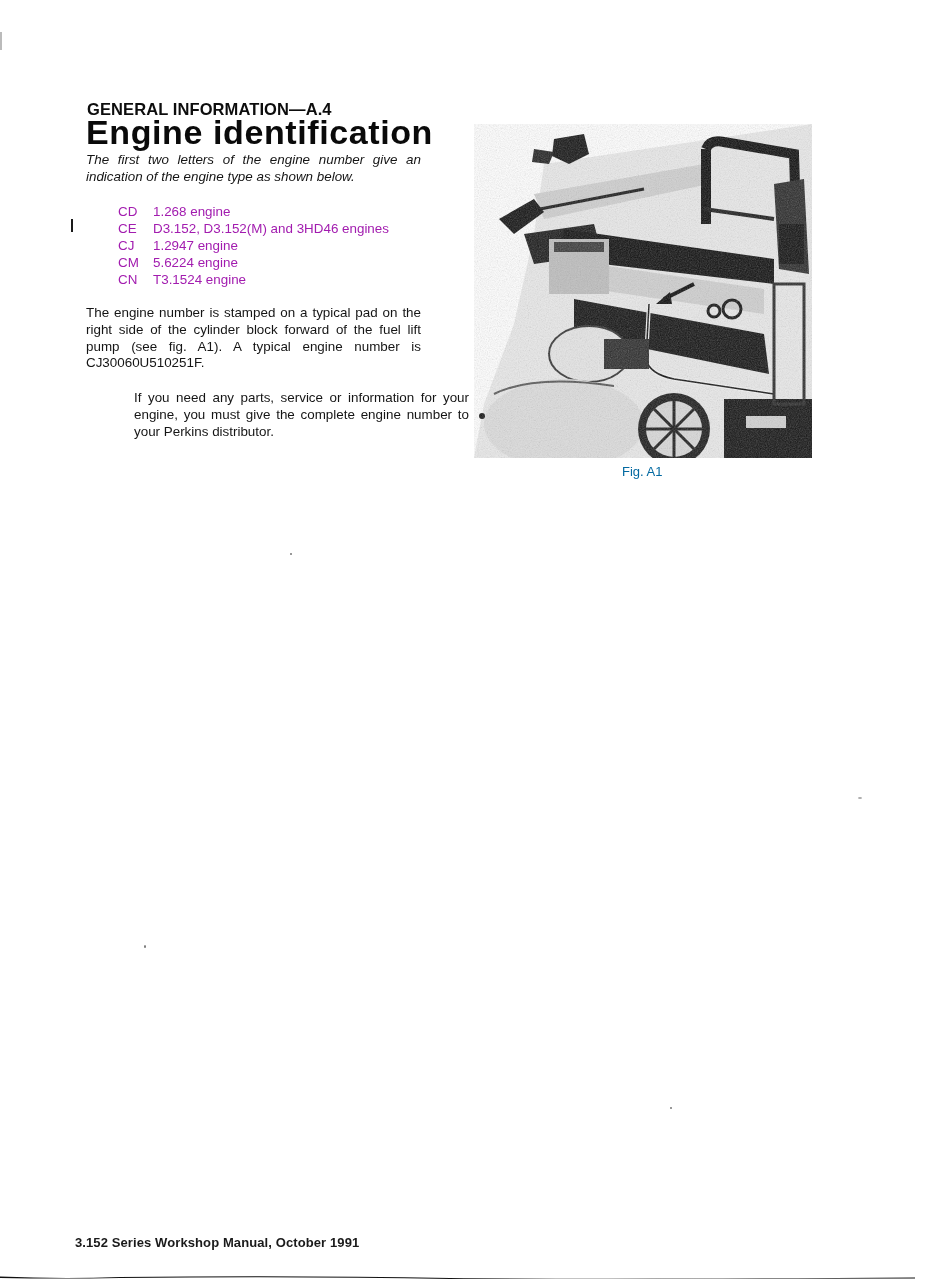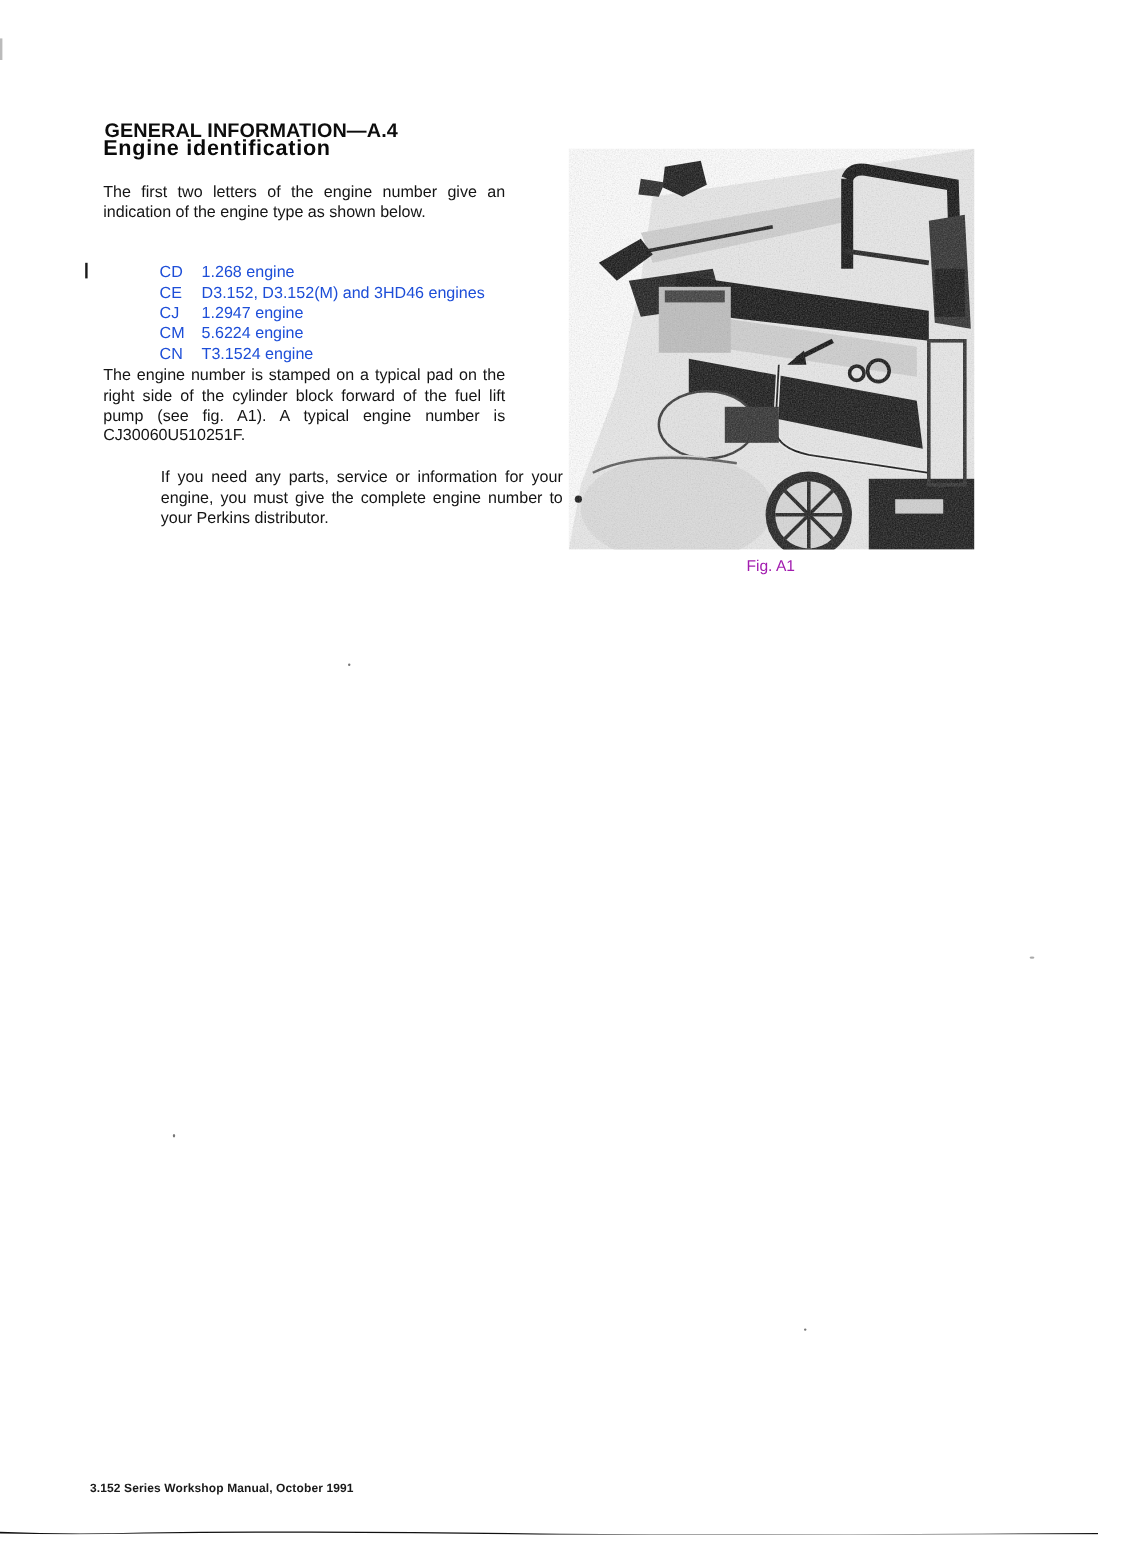--- a/index.html
+++ b/index.html
@@ -7,50 +7,50 @@
       width: 935px; height: 1287px; position: relative; overflow: hidden;
       background: #ffffff; color: #111111;
       font-family: "Liberation Sans", "DejaVu Sans", sans-serif;
     }
     .section-header {
       position: absolute; left: 87px; top: 72px;
       font-size: 16.5px; font-weight: bold; letter-spacing: 0.1px; color: #0d0d0d; margin-top: 28px;
     }
     .page-title {
       position: absolute; left: 86px; top: 113px;
-      font-size: 18px; font-weight: bold; letter-spacing: 0.6px; color: #0a0a0a;
+      font-size: 34px; font-weight: bold; letter-spacing: 0.6px; color: #0a0a0a;
     }
     .para {
       position: absolute; left: 86px; width: 335px;
       font-size: 13.4px; line-height: 16.8px; text-align: justify; color: #151515;
     }
-    .para.p1 { top: 152px; }
+    .para.p1 { top: 152px; font-style: italic; }
     .para.p2 { top: 305px; }
     .para.p3 { top: 390px; margin-left: 48px; }
     .para .last { text-align-last: left; }
     .engine-list {
       position: absolute; left: 118px; top: 203px;
-      font-size: 13.4px; line-height: 17px; color: #1d4ed8;
-      list-style: none; margin: 15px; padding: 0;
+      font-size: 13.4px; line-height: 17px; color: #a21caf;
+      list-style: none; margin: 0; padding: 0;
     }
     .engine-list li { display: flex; white-space: nowrap; }
     .engine-list .code { display: inline-block; width: 35px; }
     .change-bar {
       position: absolute; left: 71px; top: 219px; width: 2px; height: 13px; background: #1a1a1a;
     }
     .figure {
       position: absolute; left: 474px; top: 124px; width: 338px; height: 334px;
     }
     .figure svg { display: block; }
     .fig-caption {
-      position: absolute; left: 622px; top: 464px; font-size: 13px; color: #a21caf;
+      position: absolute; left: 622px; top: 464px; font-size: 13px; color: #0369a1;
     }
     .footer-text {
       position: absolute; left: 75px; top: 1235px;
-      font-size: 10px; font-weight: bold; color: #1a1a1a; letter-spacing: 0.1px;
+      font-size: 13px; font-weight: bold; color: #1a1a1a; letter-spacing: 0.1px;
     }
     .footer-rule {
       position: absolute; left: 0; top: 1275px; width: 915px; height: 4px;
     }
     .speck { position: absolute; background: #777; border-radius: 50%; }
   </style>
 </head>
 <body>
 
 <div class="section-header">GENERAL INFORMATION—A.4</div>

